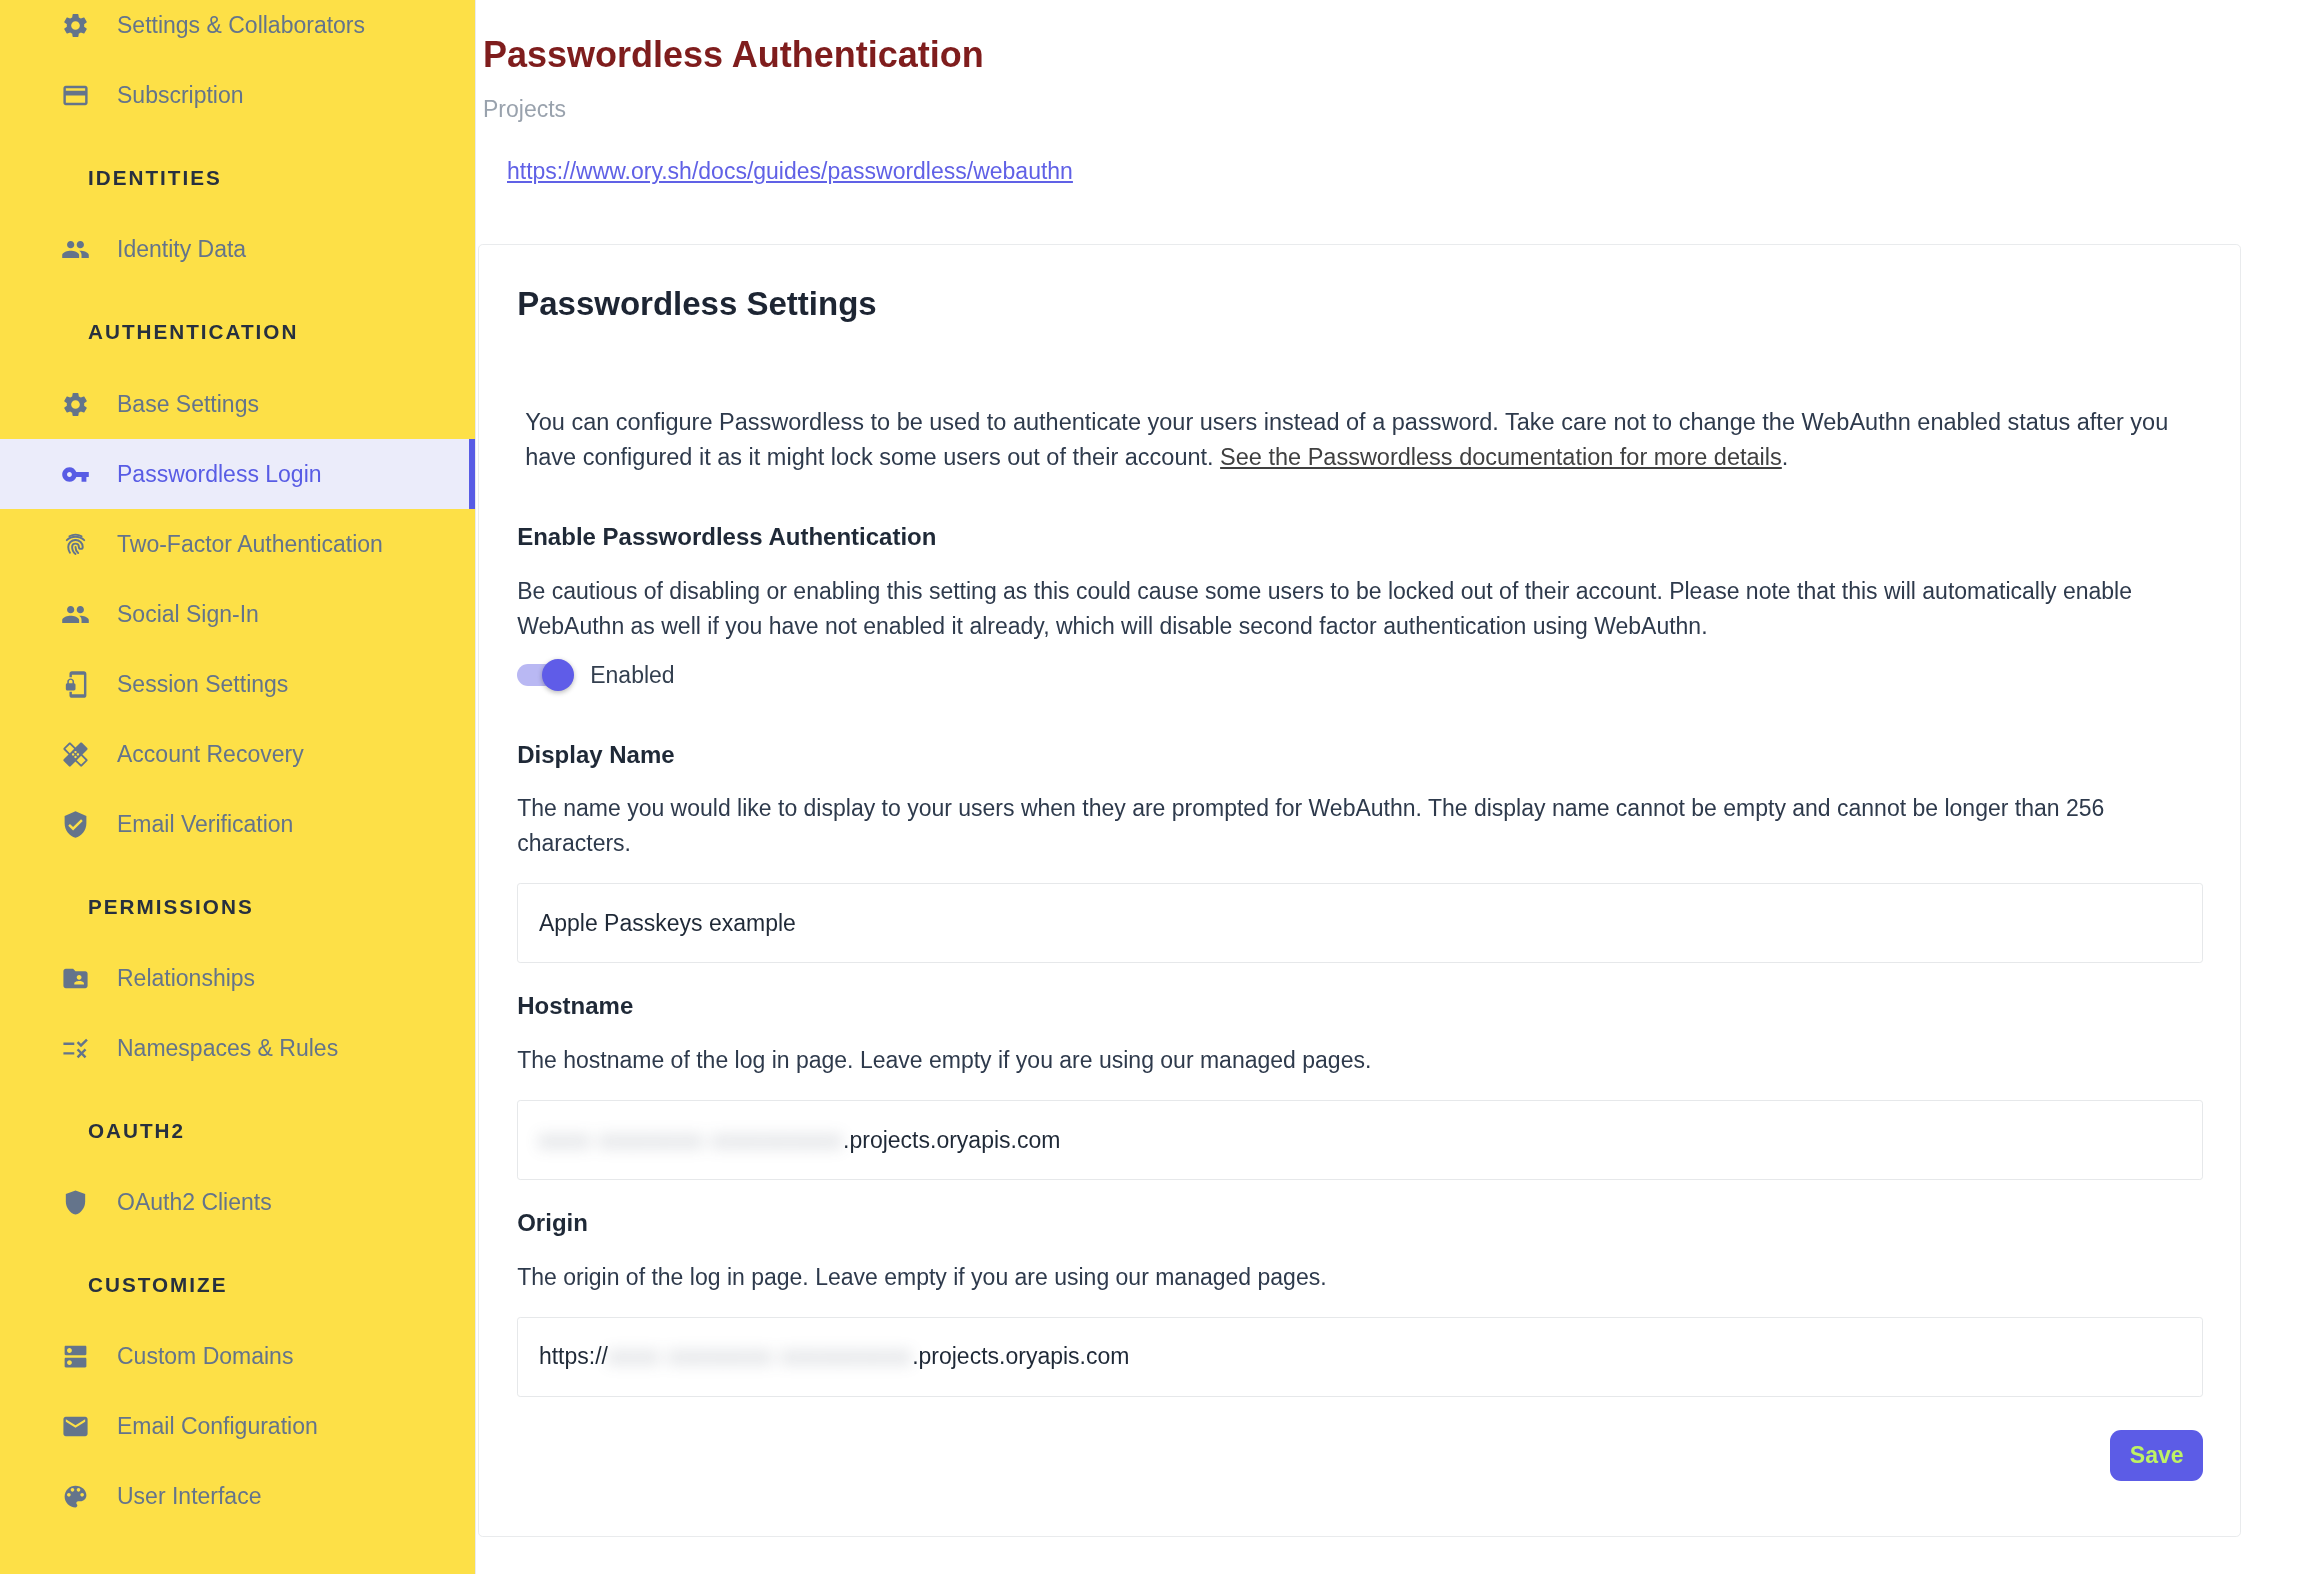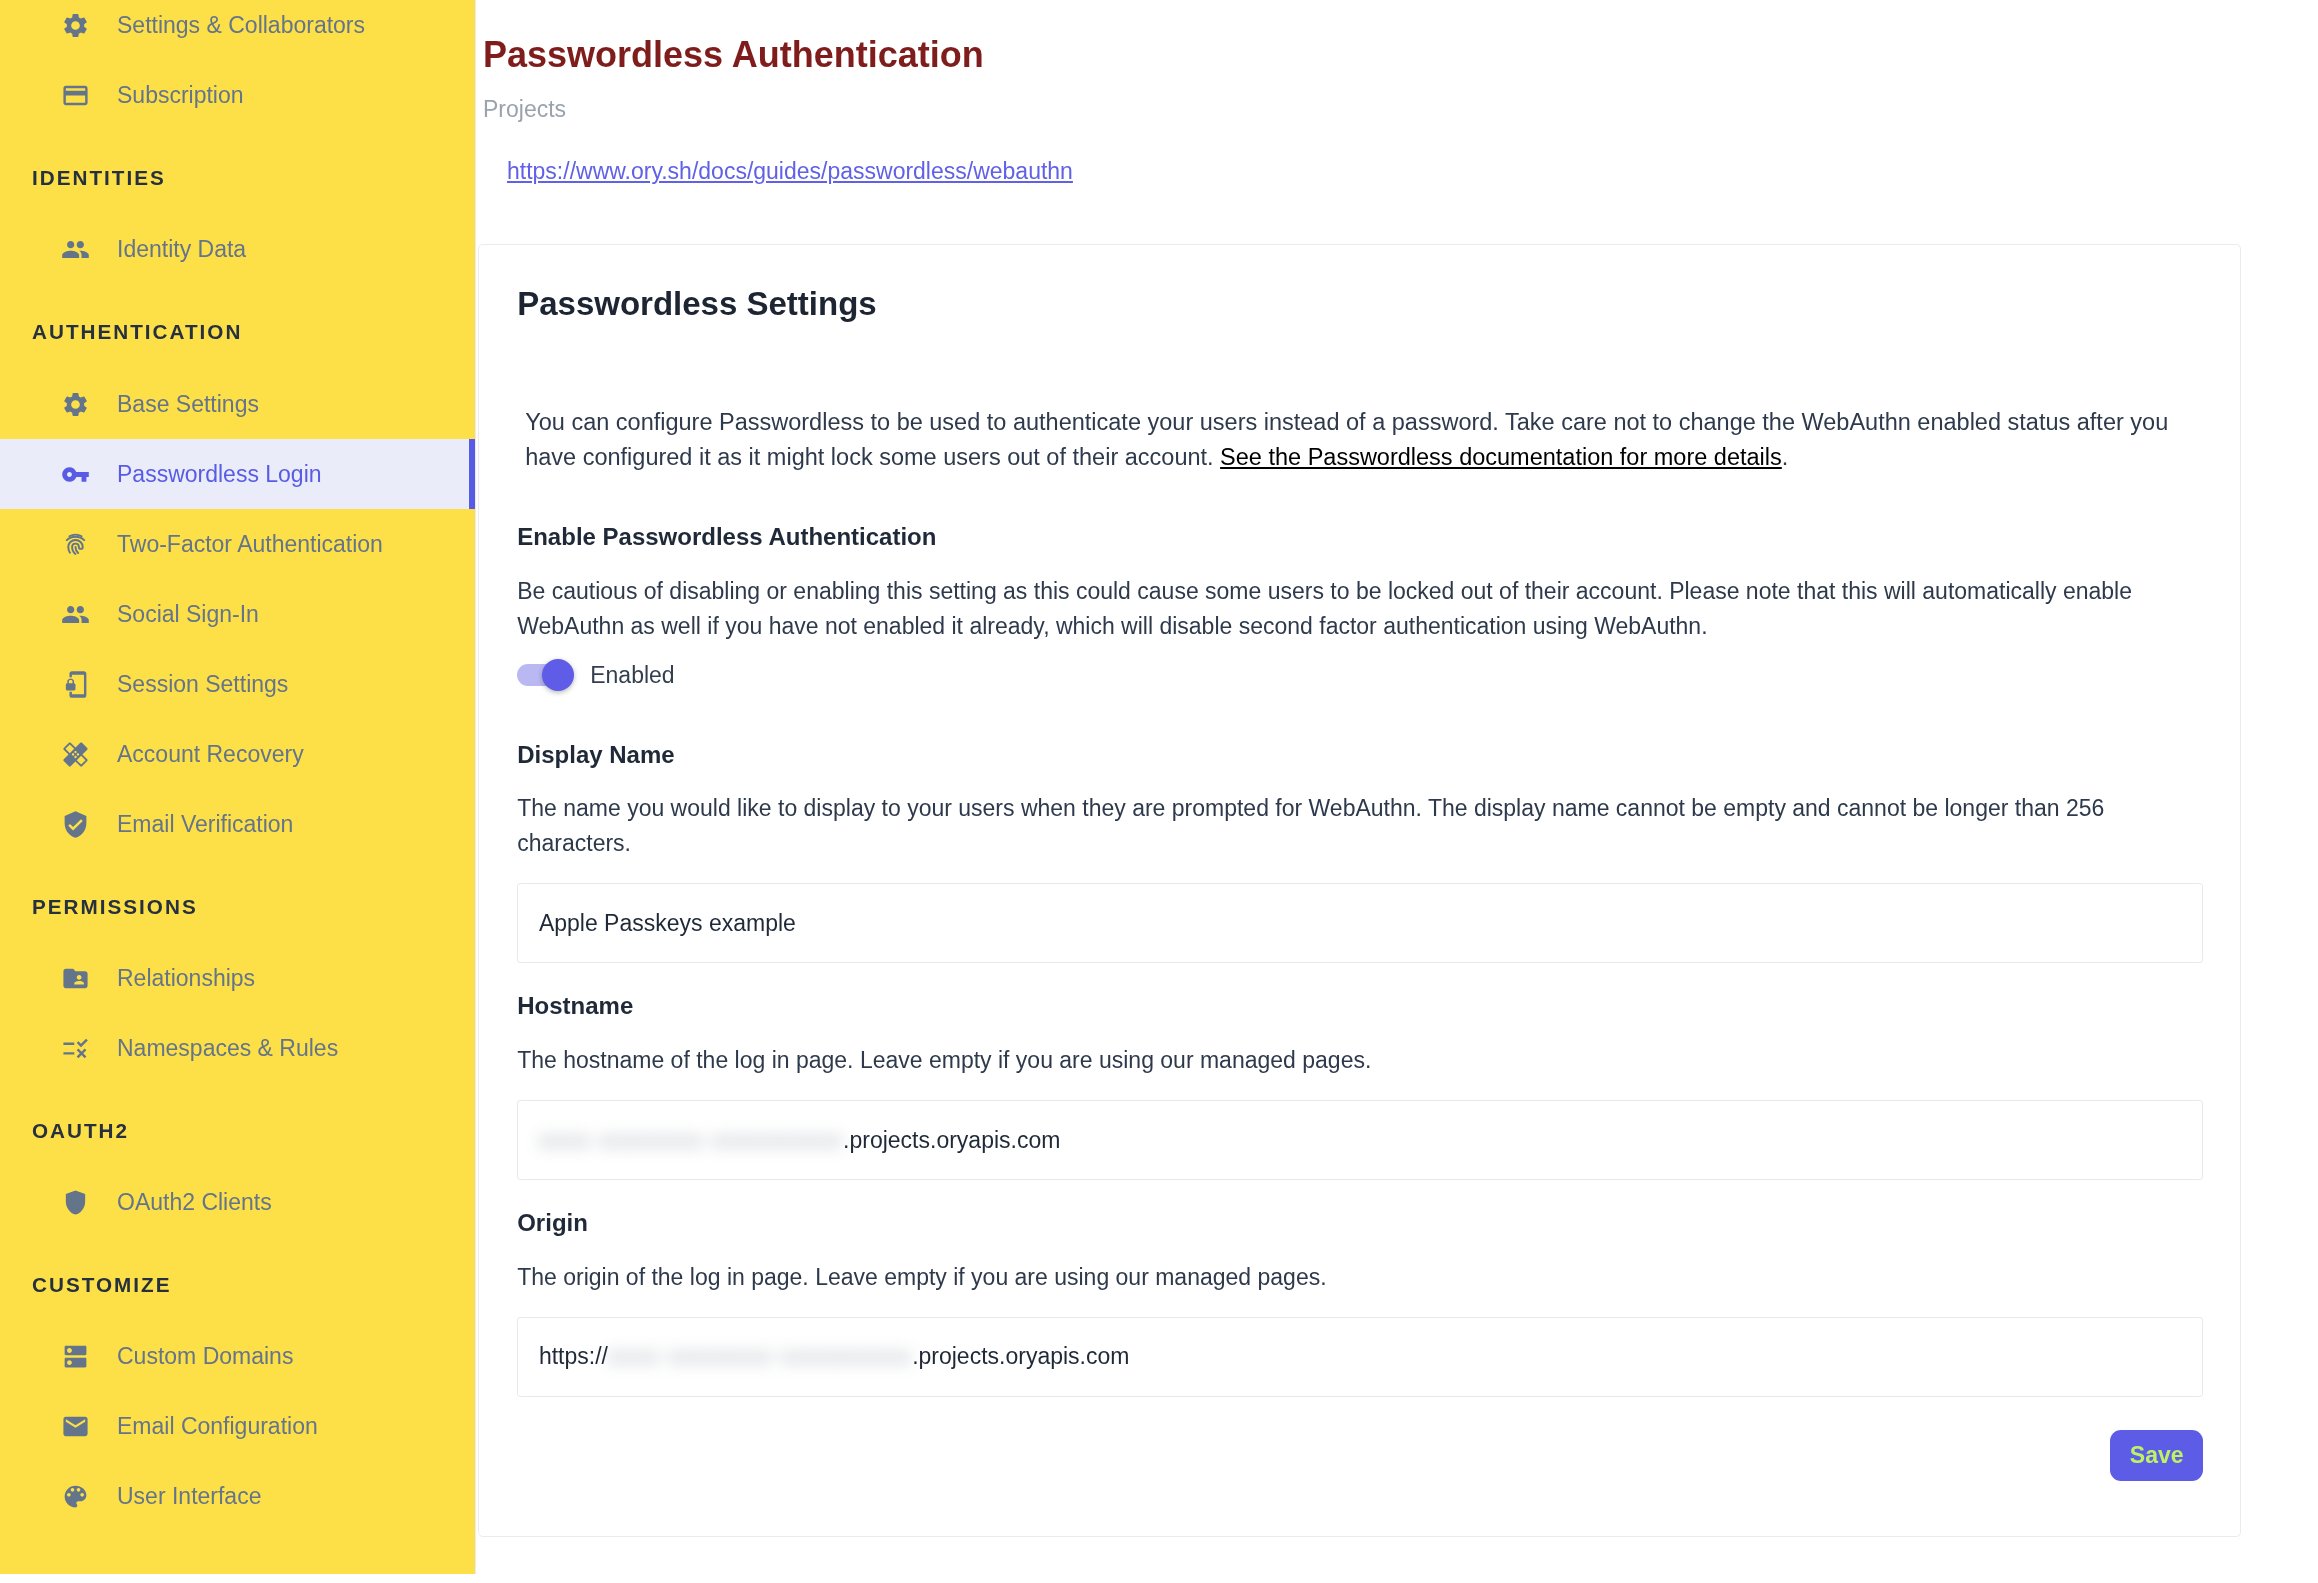--- a/index.html
+++ b/index.html
@@ -15,21 +15,21 @@
   }
   .nav{margin-top:-9.5px;}
   .nav-item{
     height:70px;display:flex;align-items:center;padding-left:61px;
     font-size:23px;color:#64748b;position:relative;cursor:pointer;white-space:nowrap;
   }
   .nav-item .icn{width:29px;height:29px;flex:0 0 29px;display:flex;align-items:center;justify-content:center;}
   .nav-item .icn svg{width:29px;height:29px;}
   .nav-item .lbl{margin-left:27px;}
   .nav-header{
-    height:70px;margin-top:12.7px;display:flex;align-items:center;padding-left:32px;
+    height:70px;margin-top:12.7px;display:flex;align-items:center;padding-left:88px;
     font-size:20.7px;font-weight:bold;letter-spacing:2px;color:#27303f;text-transform:uppercase;
   }
   .nav-header + .nav-item{margin-top:1.6px;}
   .nav-item.active{background:#ebecfa;color:#585ce5;}
   .nav-item.active::after{
     content:"";position:absolute;right:0;top:0;width:6.4px;height:100%;background:#585ce5;
   }
   .icn{color:#64748b;}
   .nav-item.active .icn{color:#585ce5;}
   
@@ -38,21 +38,21 @@
   .page-subtitle{margin-top:19px;font-size:23px;color:#99a2ad;}
   .doc-link{display:inline-block;margin-top:35px;font-size:23px;color:#6061e6;text-decoration:underline;cursor:pointer;margin-left:24px;}
   
   .card{
     margin:59px 0 0 -4.8px;width:1763px;height:1293px;box-sizing:border-box;
     background:#fff;border:1.6px solid #e9ebed;border-radius:4.8px;
     padding:37px 37px 0 38px;
   }
   .card-title{font-size:33px;line-height:43px;font-weight:bold;color:#1d2533;margin:0;}
   .intro{margin:80px 0 0 8px;font-size:23.5px;line-height:35px;color:#2e3a4c;max-width:1670px;}
-  .intro a{color:#000000;text-decoration:underline;cursor:pointer;}
+  .intro a{color:#404040;text-decoration:underline;cursor:pointer;}
   .sec-h{font-size:24px;line-height:32px;font-weight:bold;color:#1f2937;margin:0;}
   .h3-enable{margin-top:46px;}
   .h3-after-toggle{margin-top:46px;}
   .h3-after-input{margin-top:27px;}
   .sec-p{margin:20.7px 0 0 0;font-size:23px;line-height:35px;color:#2e3a4c;max-width:1682px;}
   .toggle-row{margin-top:14px;height:35px;display:flex;align-items:center;}
   .switch{width:54px;height:22px;border-radius:11px;background:#b9b8f3;position:relative;display:inline-block;cursor:pointer;}
   .switch-knob{
     position:absolute;right:-2.4px;top:-4.8px;width:32px;height:32px;border-radius:50%;
     background:#5f5ce8;box-shadow:0 1.6px 4.8px rgba(0,0,0,.28);

